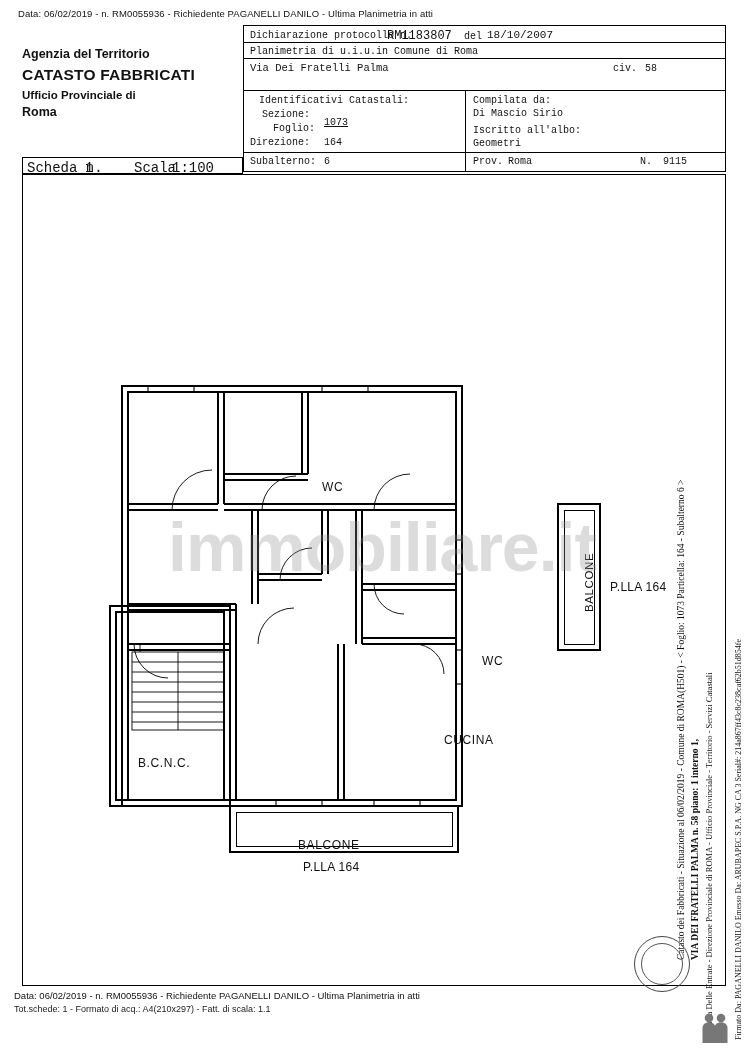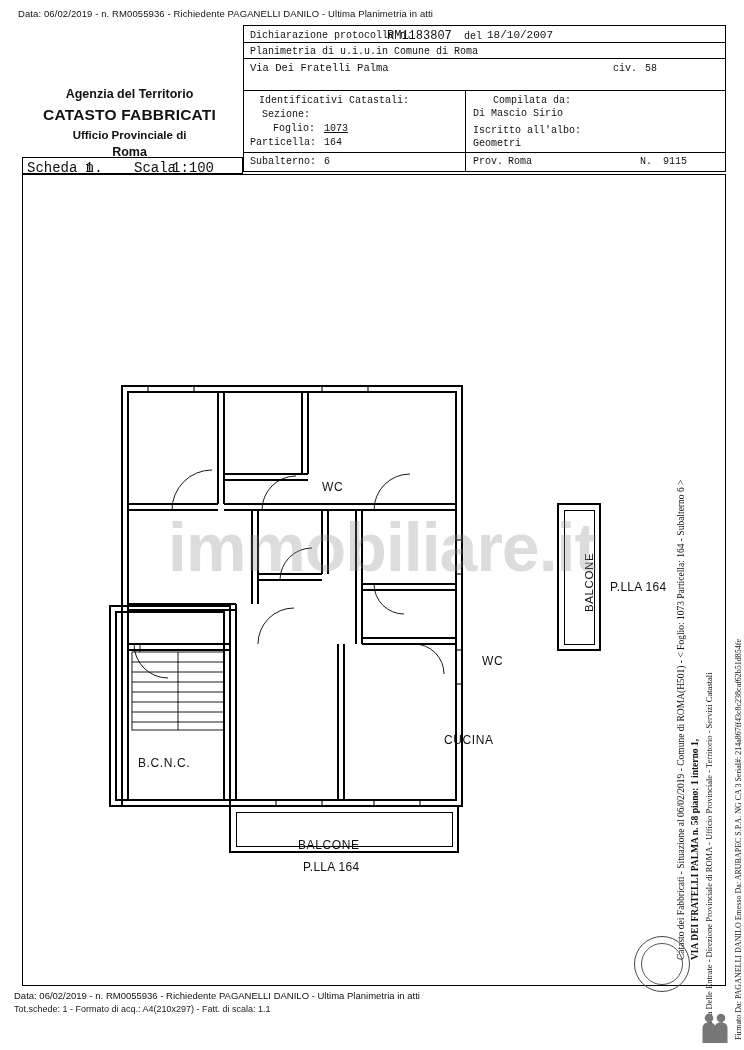--- a/index.html
+++ b/index.html
@@ -44,23 +44,21 @@
     font-size: 9px;
     white-space: nowrap;
     color: #222;
   }
   
   .hdr-left {
     position: absolute;
     left: 22px;
     top: 46px;
     width: 215px;
-    text-align: center;
     line-height: 1.35;
-    margin-top: 40px;
   }
   .hdr-left .l1 { font-size: 12.5px; font-weight: bold; }
   .hdr-left .l2 { font-size: 15.5px; font-weight: bold; letter-spacing: 0.2px; margin-top: 2px;}
   .hdr-left .l3 { font-size: 11.5px; font-weight: bold; margin-top: 2px;}
   .hdr-left .l4 { font-size: 12.5px; font-weight: bold; margin-top: 1px;}
 
   
   .hdr-box {
     position: absolute;
     border: 1px solid #000;
@@ -226,27 +224,27 @@
 
   <div class="cellpad" style="left:250px; top:45px;">Planimetria di u.i.u.in Comune di Roma</div>
 
   <div class="cellpad" style="left:250px; top:61px; font-size:10.5px;">Via Dei Fratelli Palma</div>
   <div class="cellpad" style="left:613px; top:62px;">civ.</div>
   <div class="cellpad" style="left:645px; top:62px;">58</div>
 
   <div class="cellpad" style="left:259px; top:94px;">Identificativi Catastali:</div>
   <div class="cellpad" style="left:262px; top:108px;">Sezione:</div>
   <div class="cellpad" style="left:273px; top:122px;">Foglio:</div>
-  <div class="cellpad" style="left:324px; top:122px;text-decoration:underline;">1073</div>
-  <div class="cellpad" style="left:250px; top:136px;">Particella:</div>
+  <div class="cellpad" style="left:324px; top:116px;text-decoration:underline;">1073</div>
+  <div class="cellpad" style="left:250px; top:136px;">Direzione:</div>
   <div class="cellpad" style="left:324px; top:136px;">164</div>
   <div class="cellpad" style="left:250px; top:155px;">Subalterno:</div>
   <div class="cellpad" style="left:324px; top:155px;">6</div>
 
-  <div class="cellpad" style="left:473px; top:94px;margin-left:20px;">Compilata da:</div>
+  <div class="cellpad" style="left:473px; top:94px;">Compilata da:</div>
   <div class="cellpad" style="left:473px; top:107px;">Di Mascio Sirio</div>
   <div class="cellpad" style="left:473px; top:124px;">Iscritto all'albo:</div>
   <div class="cellpad" style="left:473px; top:137px;">Geometri</div>
   <div class="cellpad" style="left:473px; top:155px;">Prov.</div>
   <div class="cellpad" style="left:508px; top:155px;">Roma</div>
   <div class="cellpad" style="left:640px; top:155px;">N.</div>
   <div class="cellpad" style="left:663px; top:155px;">9115</div>
 
   <div class="scheda-box"></div>
   <div class="scheda-txt" style="left:27px;">Scheda n.</div>

